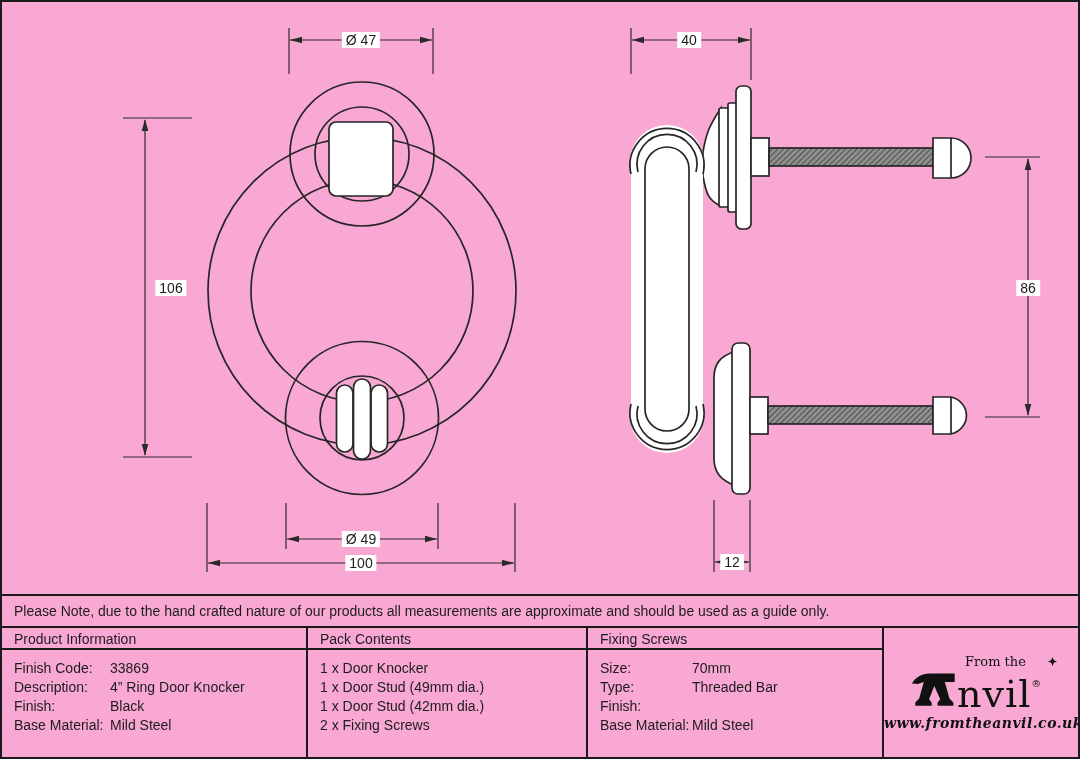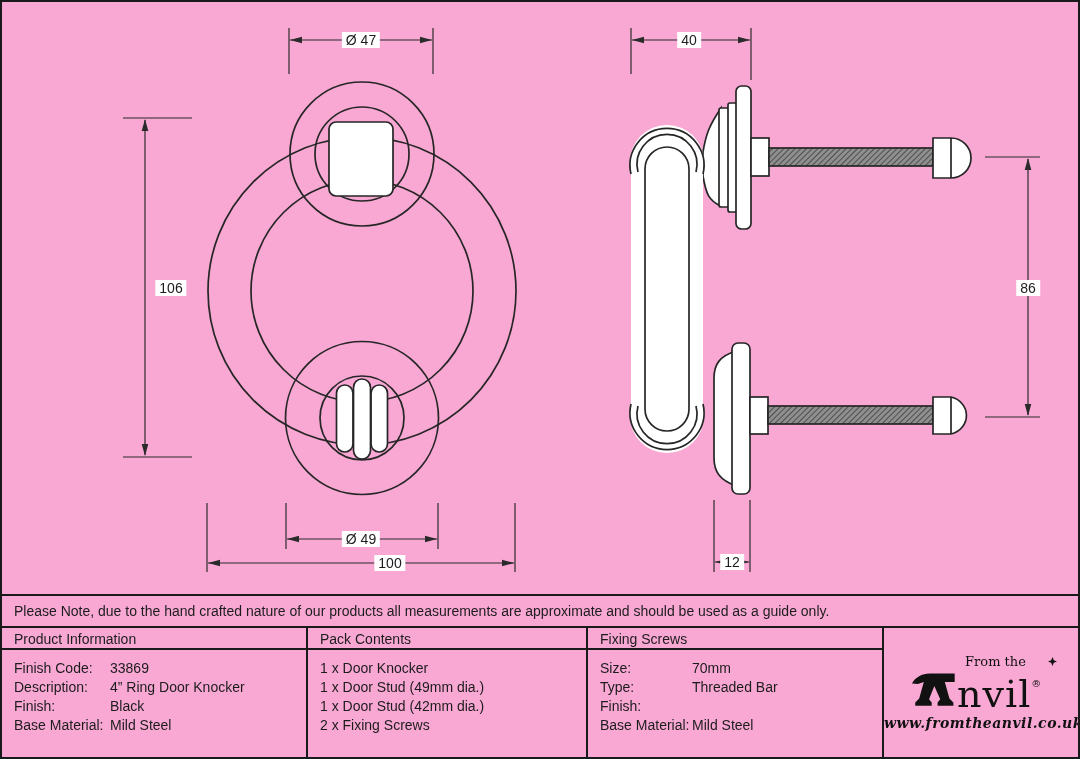--- a/index.html
+++ b/index.html
@@ -177,21 +177,21 @@
         <line x1="748" y1="498" x2="748" y2="570" fill="none"></line>
         <line x1="713" y1="560" x2="747" y2="560" fill="none"></line>
         <polygon points="713,560 724,556.9 724,563.1" stroke="none"></polygon>
         <polygon points="747,560 736,556.9 736,563.1" stroke="none"></polygon>
       </g>
     </svg>
 
     <span class="dim" style="left:359px; top:38px;">Ø 47</span>
     <span class="dim" style="left:143px; top:286px;margin-left:26px;">106</span>
     <span class="dim" style="left:359px; top:537px;">Ø 49</span>
-    <span class="dim" style="left:359px; top:561px;margin-left:29px;">100</span>
+    <span class="dim" style="left:359px; top:561px;">100</span>
     <span class="dim" style="left:687px; top:38px;">40</span>
     <span class="dim" style="left:1026px; top:286px;">86</span>
     <span class="dim" style="left:730px; top:560px;">12</span>
   </div>
 
   <div class="note-bar">
     <span>Please Note, due to the hand crafted nature of our products all measurements are approximate and should be used as a guide only.</span>
   </div>
 
   <div class="spec-table">

